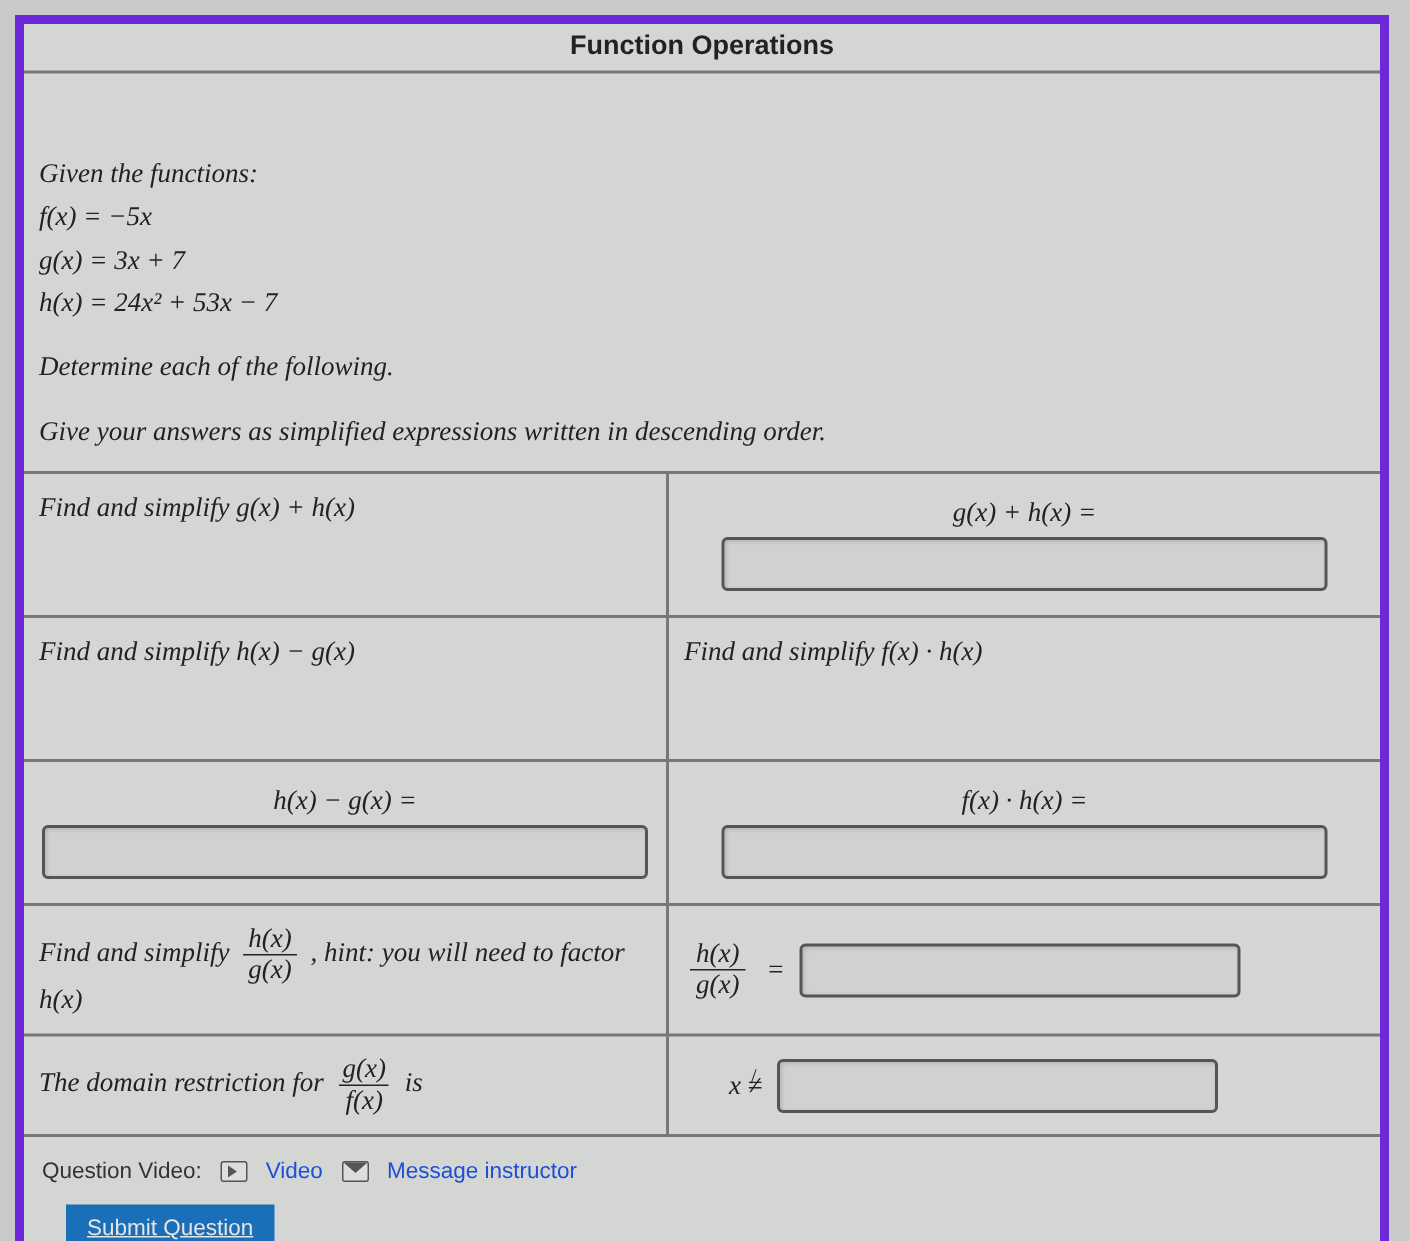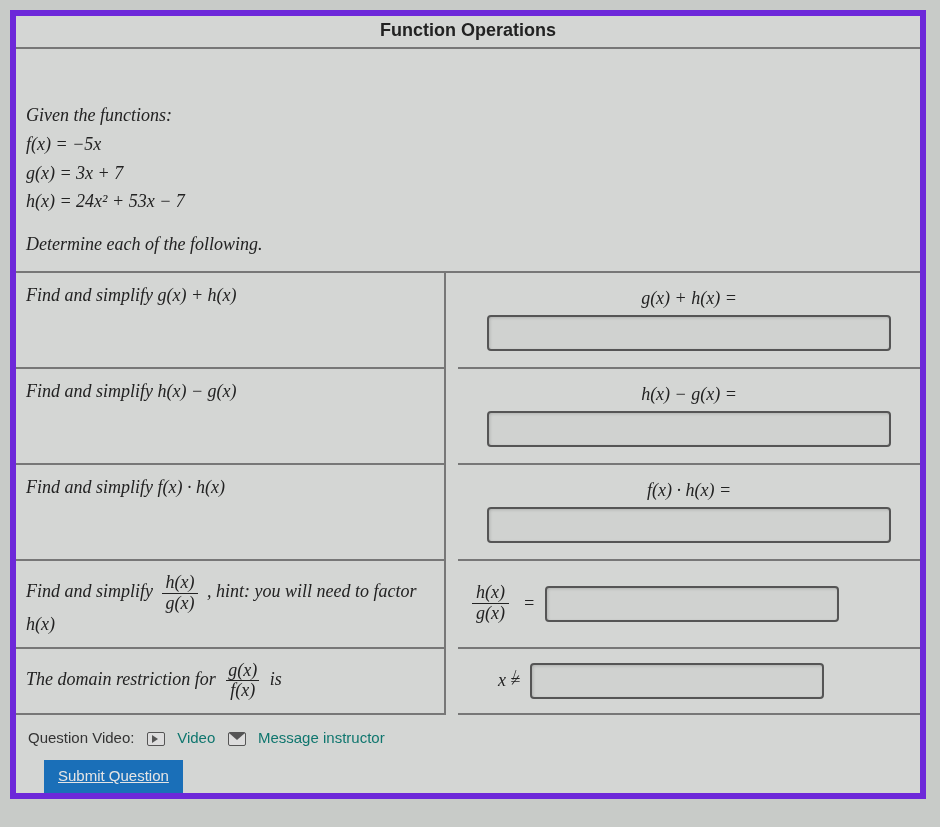--- a/index.html
+++ b/index.html
@@ -47,21 +47,20 @@
     align-items: flex-start;
     min-height: 96px;
     box-sizing: border-box;
   }
   .cell:nth-child(2n) { border-right: none; }
   .rcell {
     flex-direction: column;
     justify-content: center;
     align-items: center;
     gap: 6px;
-    margin-left: 12px;
   }
   .rcell.row4, .rcell.row5 {
     flex-direction: row;
     justify-content: flex-start;
     gap: 10px;
   }
   .cell.short { min-height: 60px; }
   .label { font-size: 18px; }
   .input {
     display: inline-block;
@@ -84,21 +83,21 @@
   }
   .frac .num { padding: 0 4px; }
   .frac .den { border-top: 1.5px solid #222; padding: 0 4px; }
   .help {
     padding: 14px 12px 8px 12px;
     font-family: Verdana, Arial, sans-serif;
     font-size: 15px;
     color: #333;
     font-style: normal;
   }
-  .help a { color: #0f766e; text-decoration: none; margin-left: 6px; }
+  .help a { color: #1d4ed8; text-decoration: none; margin-left: 6px; }
   .icon {
     display: inline-block;
     width: 16px; height: 12px;
     border: 1.5px solid #555;
     border-radius: 2px;
     vertical-align: middle;
     position: relative;
     margin-right: 2px;
     background: #ddd;
   }
@@ -137,48 +136,49 @@
 <div class="outer">
 
   <div class="title-row">Function Operations</div>
 
   <div class="intro">
     <div>Given the functions:</div>
     <div class="math">f(x) = −5x</div>
     <div class="math">g(x) = 3x + 7</div>
     <div class="math">h(x) = 24x² + 53x − 7</div>
     <div style="margin-top:14px">Determine each of the following.</div>
+    <div style="margin-top:14px">Give your answers as simplified expressions written in descending order.</div>
   </div>
 
   <div class="grid">
 
     <div class="cell">
       <span>
         <span>Find and simplify </span><span class="math">g(x) + h(x)</span>
       </span>
     </div>
     <div class="cell rcell">
       <div class="label math">g(x) + h(x) =</div>
       <span class="input wide"></span>
     </div>
 
     <div class="cell">
       <span>
         <span>Find and simplify </span><span class="math">h(x) − g(x)</span>
       </span>
     </div>
+    <div class="cell">
+      <span>
+        <span>Find and simplify </span><span class="math">f(x) · h(x)</span>
+      </span>
+    </div>
+
     <div class="cell rcell">
       <div class="label math">h(x) − g(x) =</div>
       <span class="input wide"></span>
-    </div>
-
-    <div class="cell">
-      <span>
-        <span>Find and simplify </span><span class="math">f(x) · h(x)</span>
-      </span>
     </div>
     <div class="cell rcell">
       <div class="label math">f(x) · h(x) =</div>
       <span class="input wide"></span>
     </div>
 
     <div class="cell" style="min-height:78px">
       <span>
         <span>Find and simplify </span>
         <span class="frac">

